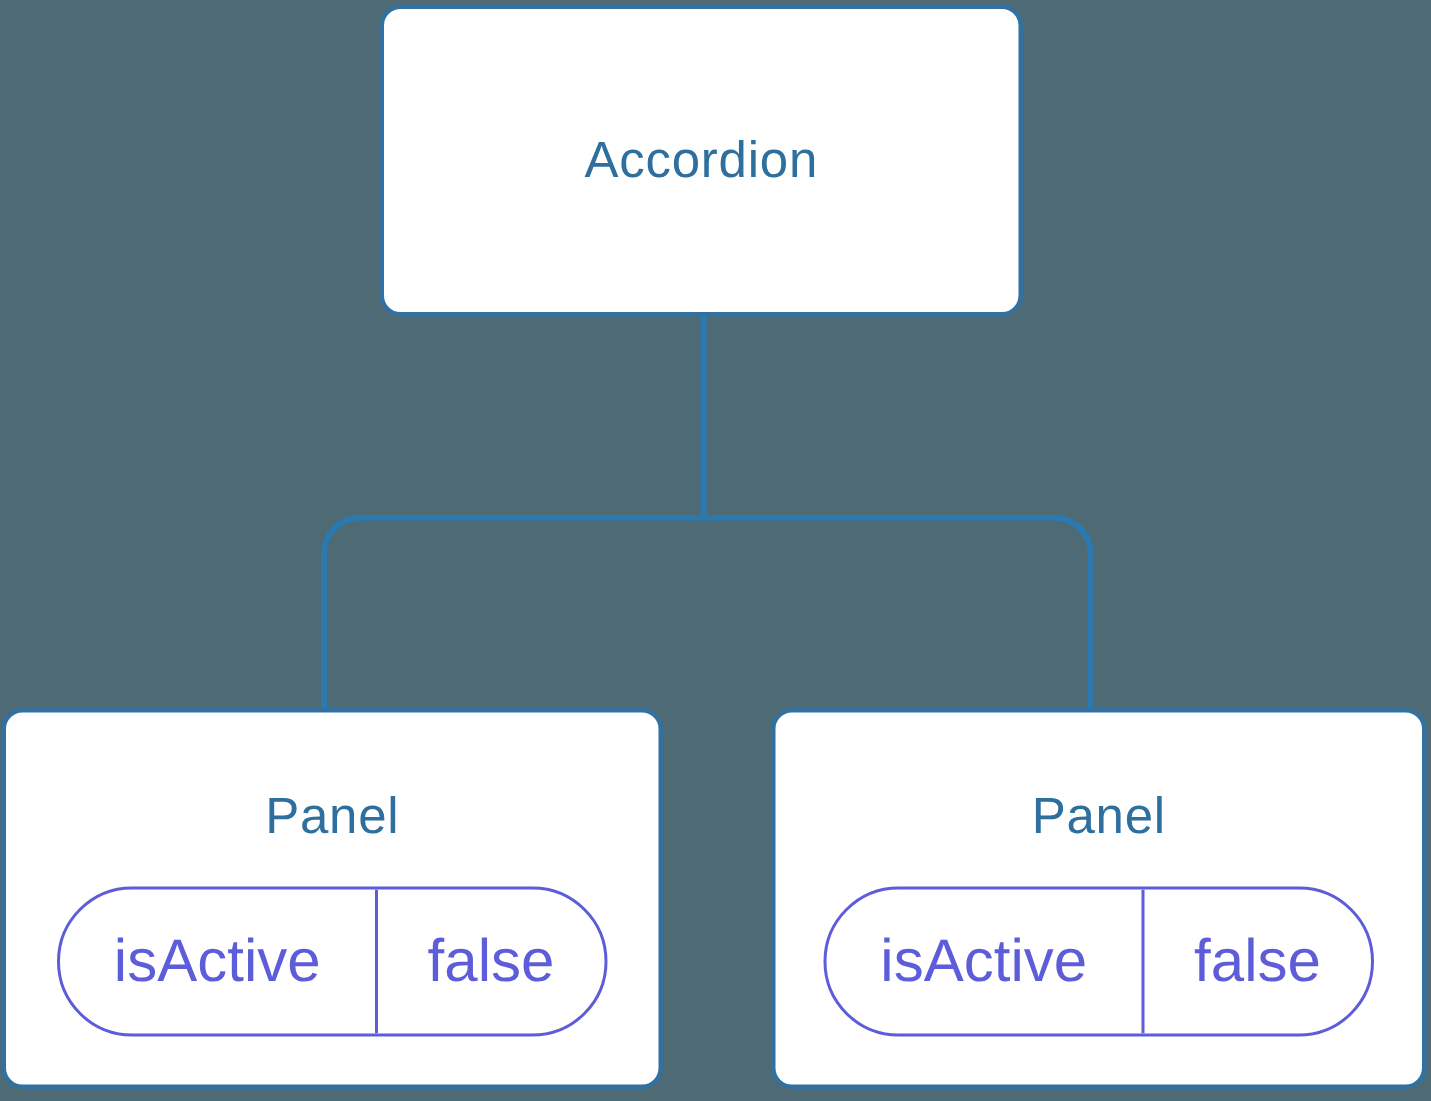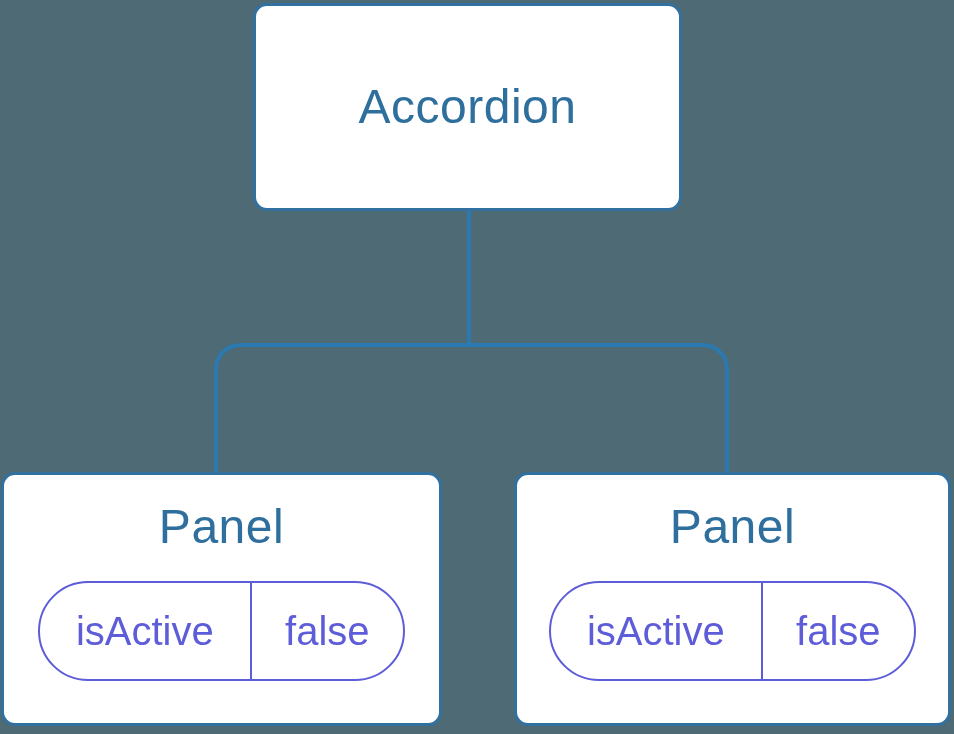--- a/index.html
+++ b/index.html
@@ -44,35 +44,35 @@
     position: absolute;
     background: var(--node_fill);
     border: 3px solid var(--node_border);
     border-radius: 14px;
     display: flex;
     flex-direction: column;
     align-items: center;
   }
   .node-title {
     color: var(--node_text);
-    font-size: 48px;
+    font-size: 34px;
     line-height: 1;
     letter-spacing: 0.5px;
   }
 
   .accordion {
     left: 253px; top: 3px;
     width: 429px; height: 208px;
     justify-content: center;
   }
 
   .panel {
     top: 472px;
     height: 254px;
-    padding-top: 28px;
+    padding-top: 52px;
     gap: 30px;
   }
   .panel-left  { left: 1px;   width: 441px; }
   .panel-right { left: 514px; width: 437px; }
 
   
   .pill {
     width: 367px; height: 100px;
     border: 2.5px solid var(--pill);
     border-radius: 50px;

